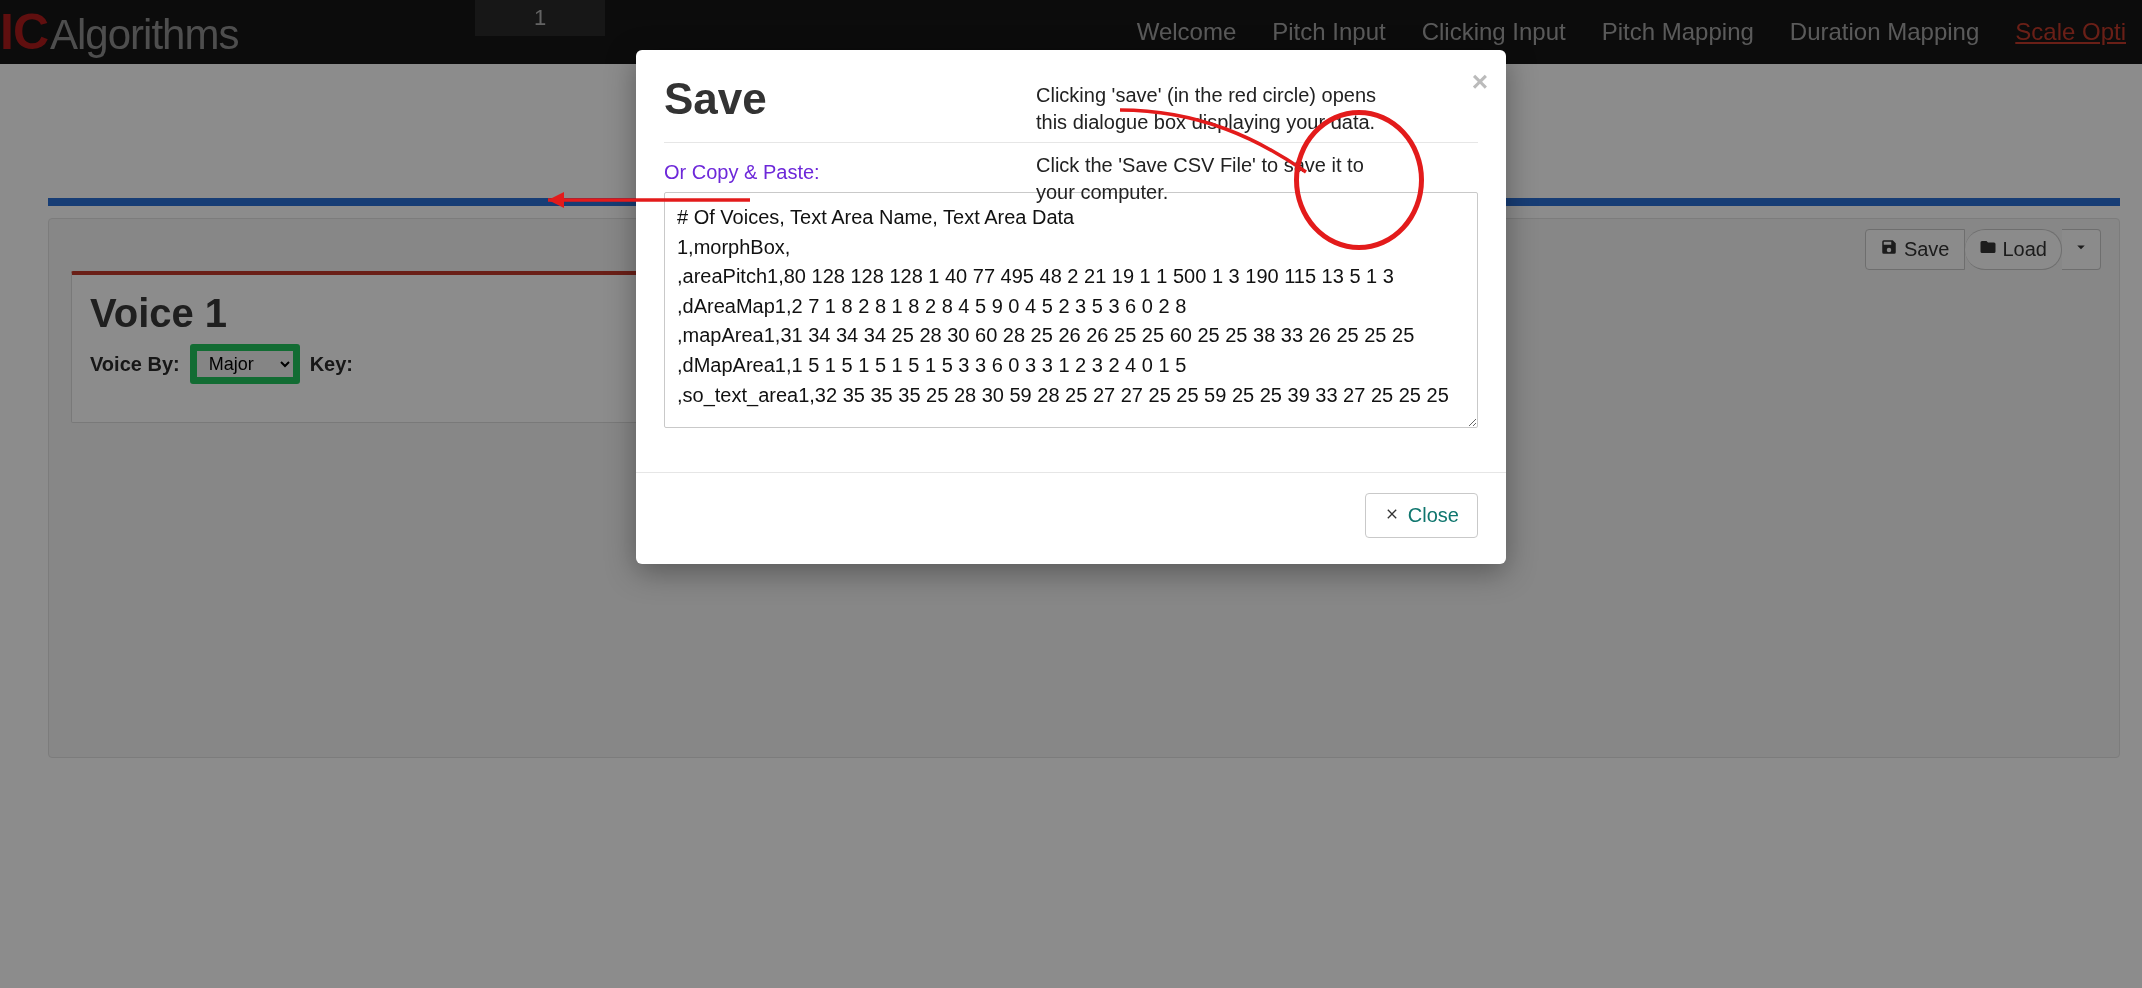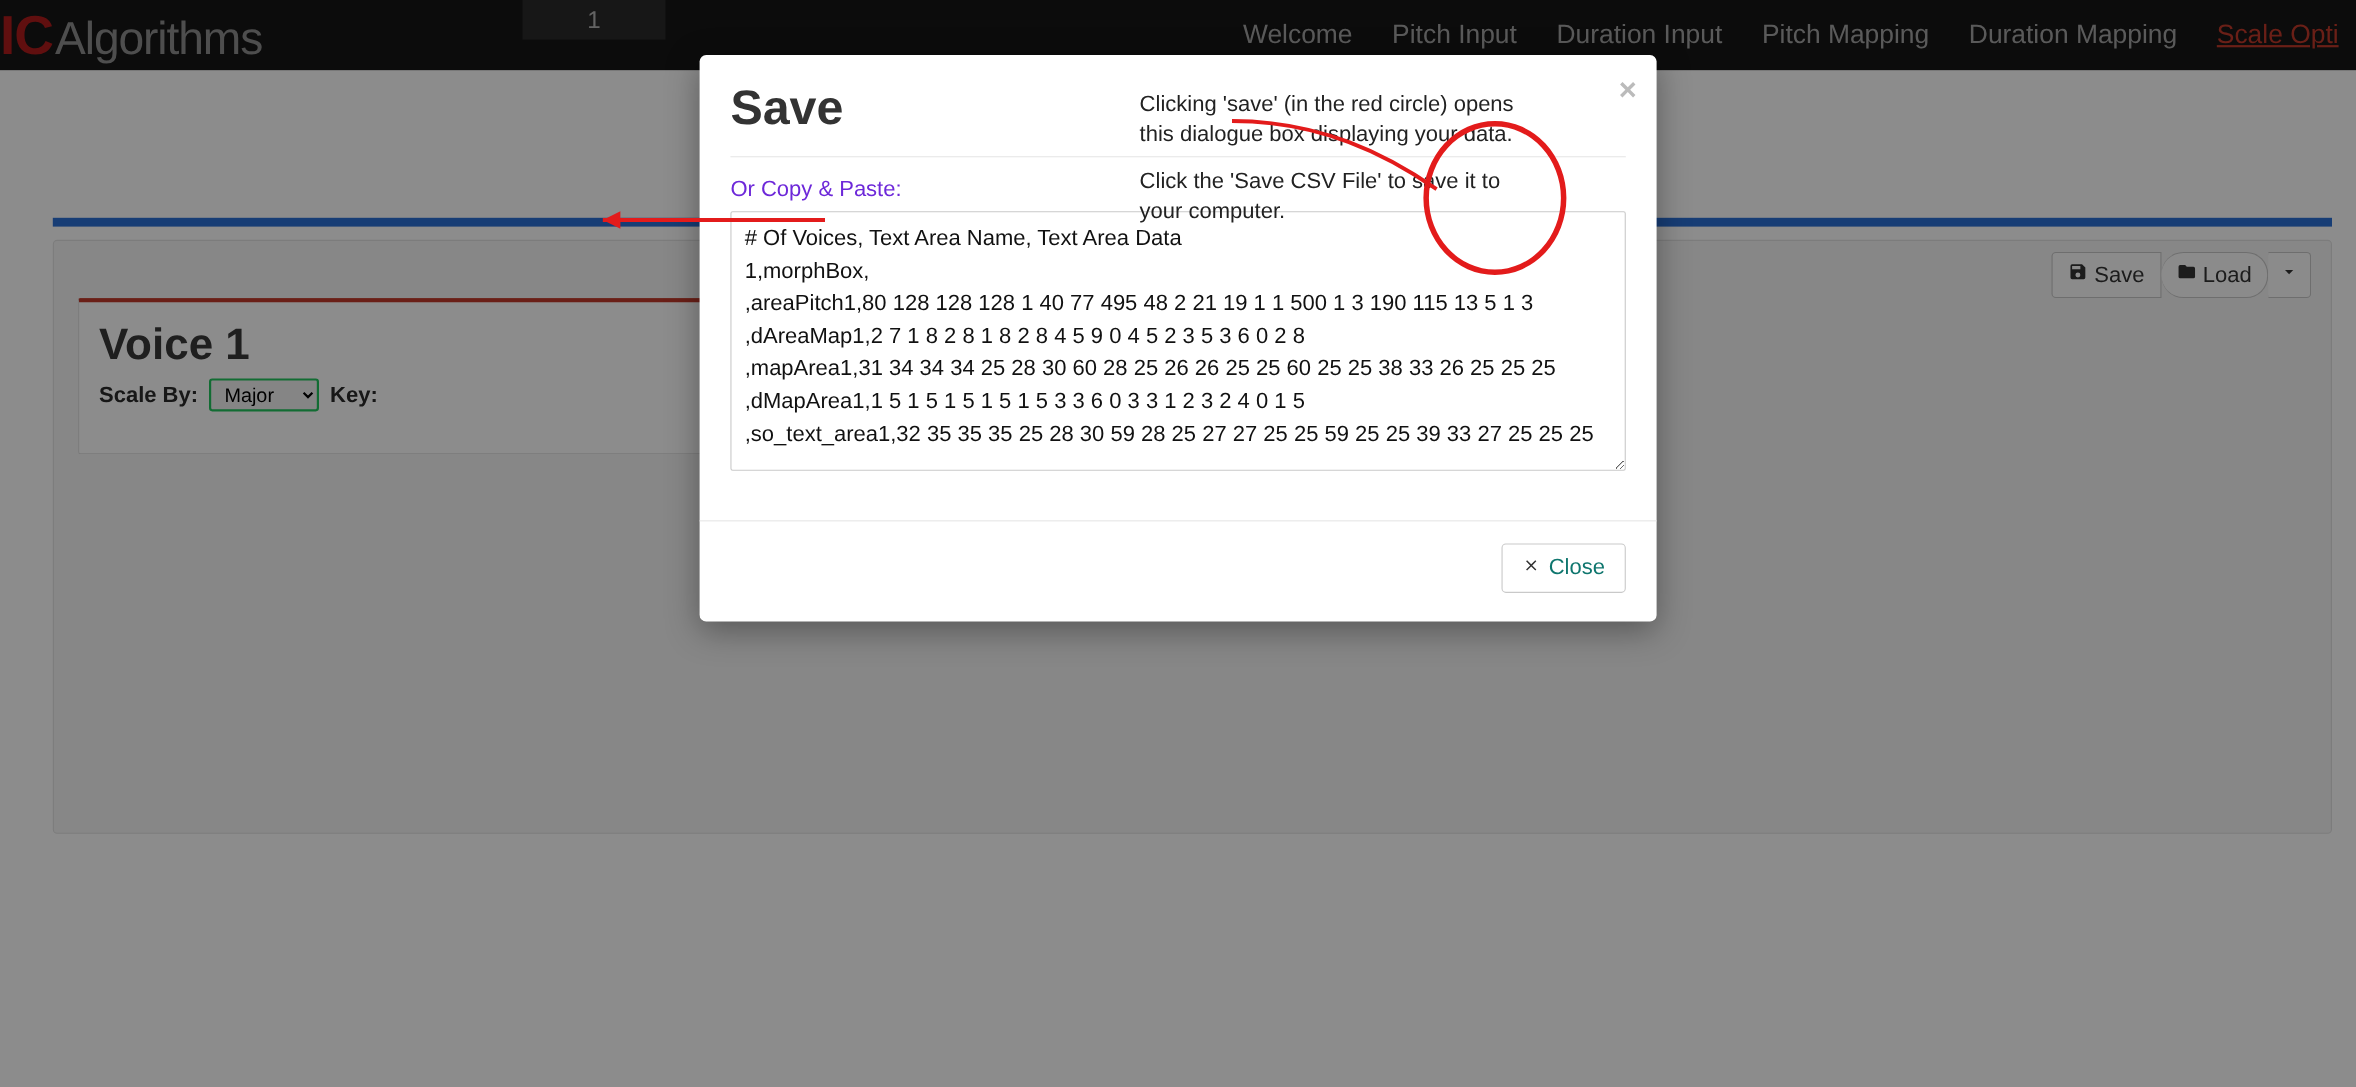--- a/index.html
+++ b/index.html
@@ -80,21 +80,21 @@
     border: 1px solid #dcdcdc;
     border-top: 4px solid #c23a2a;
     border-radius: 2px;
     padding: 16px 18px 26px 18px;
   }
   .voice-title { font-size: 40px; font-weight: 600; color: #3a3a3a; margin-bottom: 8px; }
   .voice-row { display: flex; align-items: center; gap: 10px; font-size: 20px; color: #2a2a2a; margin-bottom: 12px; }
   .voice-row label { font-weight: 700; }
   .voice-row select {
     font-size: 18px; padding: 2px 22px 2px 8px;
-    border: 2px solid #22c55e; border-radius: 3px;
+    border: 7px solid #22c55e; border-radius: 3px;
     background: #f3f3f3;
   }
   .voice-data {
     width: 100%;
     min-height: 110px;
     border: 1px solid #cfcfcf;
     border-radius: 3px;
     padding: 8px 10px;
     font-size: 22px;
     color: #222;
@@ -223,21 +223,21 @@
 
 <div class="navbar">
   <div class="brand">
     <span class="ic">IC</span>
       <span>Algorithms</span>
   </div>
   <div class="nav-badge">1</div>
   <div class="navlinks">
     <a href="#">Welcome</a>
     <a href="#">Pitch Input</a>
-    <a href="#">Duration Input</a>
+    <a href="#">Clicking Input</a>
     <a href="#">Pitch Mapping</a>
     <a href="#">Duration Mapping</a>
     <a href="#" class="active">Scale Opti</a>
   </div>
 </div>
 
 <div class="page">
   <div class="blue-bar"></div>
   <div class="panel">
 
@@ -263,21 +263,21 @@
           <svg viewBox="0 0 24 24" fill="#333">
               <path d="M7 10l5 5 5-5z"></path>
             </svg>
         </span>
       </button>
     </div>
 
     <div class="voice-card">
       <div class="voice-title">Voice 1</div>
       <div class="voice-row">
-        <label>Scale By:</label>
+        <label>Voice By:</label>
         <select>
           <option>Major</option>
         </select>
         <label>Key:</label>
       </div>
     </div>
   </div>
 </div>
 
 <div class="backdrop"></div>

